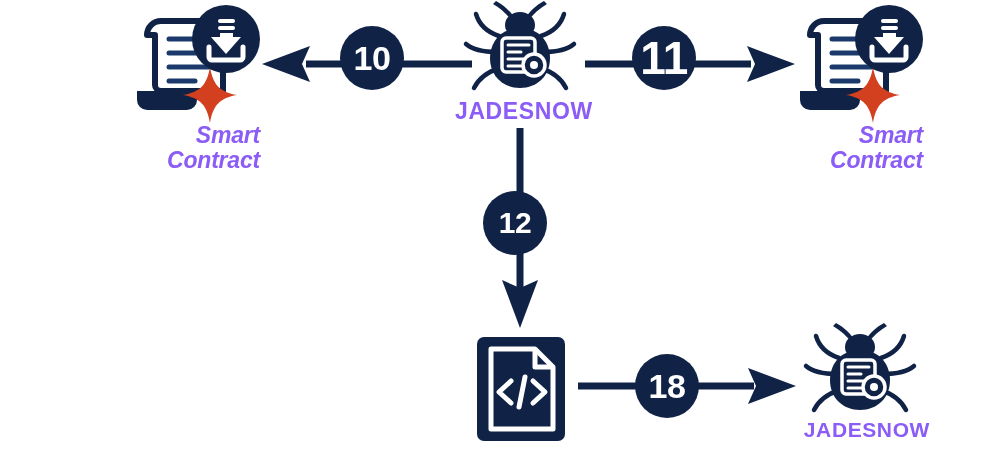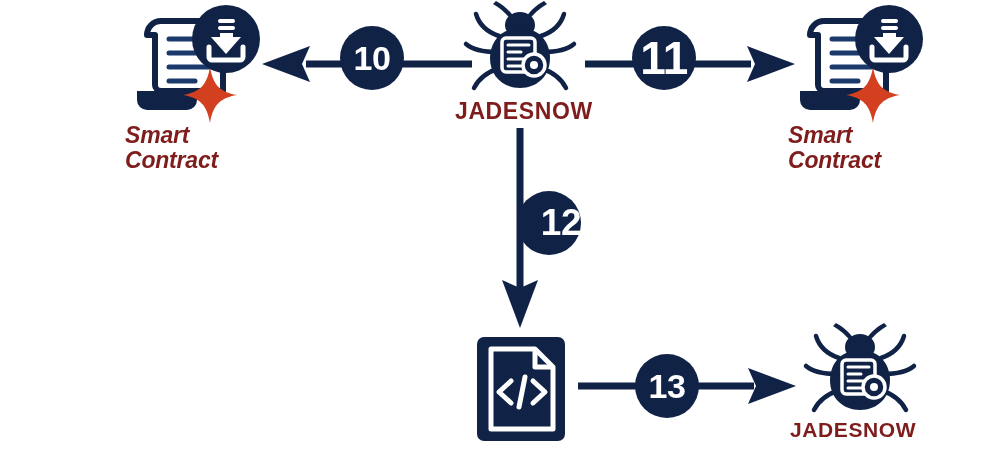--- a/index.html
+++ b/index.html
@@ -14,22 +14,22 @@
     position: relative;
     width: 1000px;
     height: 449px;
     background: #ffffff;
     overflow: hidden;
   }
   .node {
     position: absolute;
   }
   .icon-label {
-    text-align: left;
-    color: #7f1d1d;
+    text-align: right;
+    color: #8b5cf6;
     font-family: "Liberation Sans", sans-serif;
     font-weight: bold;
     letter-spacing: 0.2px;
     line-height: 1.08;
   }
   .label-sc {
     font-size: 23px;
     letter-spacing: -0.2px;
     font-style: italic;
   }
@@ -82,32 +82,32 @@
   <div class="badge" style="left:632px; top:26px; width:64px; height:64px; font-size:46px;">
     <span>11</span>
   </div>
 
   <div class="edge" style="left:502px; top:128px; width:36px; height:200px;">
     <svg width="36" height="200" viewBox="0 0 36 200">
       <line x1="18" y1="0" x2="18" y2="160" stroke="#102347" stroke-width="7"></line>
       <path d="M18,200 L0,152 L18,160 L36,152 Z" fill="#102347"></path>
     </svg>
   </div>
-  <div class="badge" style="left:517px; top:191px; width:64px; height:64px; font-size:37px;justify-content:flex-end;">
+  <div class="badge" style="left:483px; top:191px; width:64px; height:64px; font-size:30px;">
     <span>12</span>
   </div>
 
   <div class="edge" style="left:578px; top:368px; width:218px; height:36px;">
     <svg width="218" height="36" viewBox="0 0 218 36">
       <line x1="0" y1="18" x2="176" y2="18" stroke="#102347" stroke-width="7"></line>
       <path d="M218,18 L170,0 L178,18 L170,36 Z" fill="#102347"></path>
     </svg>
   </div>
   <div class="badge" style="left:635px; top:354px; width:64px; height:64px; font-size:34px;">
-    <span>13</span>
+    <span>18</span>
   </div>
 
   <div class="node" style="left:125px; top:5px; width:135px;">
     <svg width="135" height="110" viewBox="0 0 135 110">
 
       <path d="M22,30 a14,14 0 0 1 14,-14 L92,16 a6,6 0 0 1 6,6 L98,86 L36,86
                a6,6 0 0 1 -6,-6 L30,30 Z" fill="#ffffff" stroke="#102347" stroke-width="6" stroke-linejoin="round"></path>
 
       <path d="M12,86 L72,86 L72,95 a10,10 0 0 1 -10,10 L22,105
                a10,10 0 0 1 -10,-10 Z" fill="#102347"></path>

